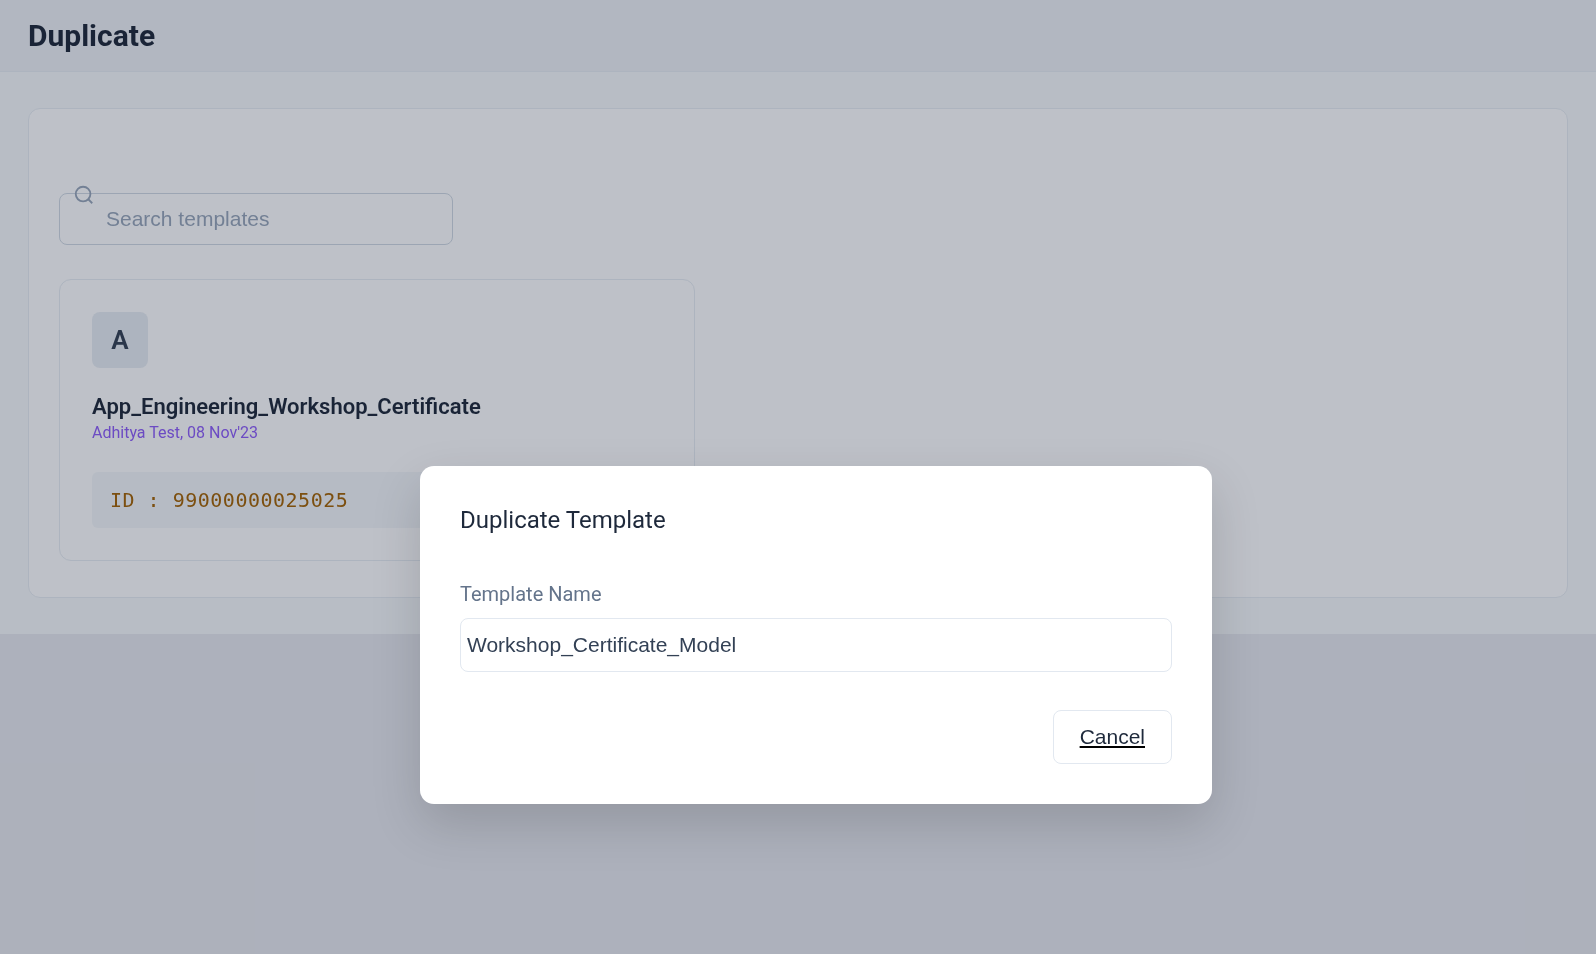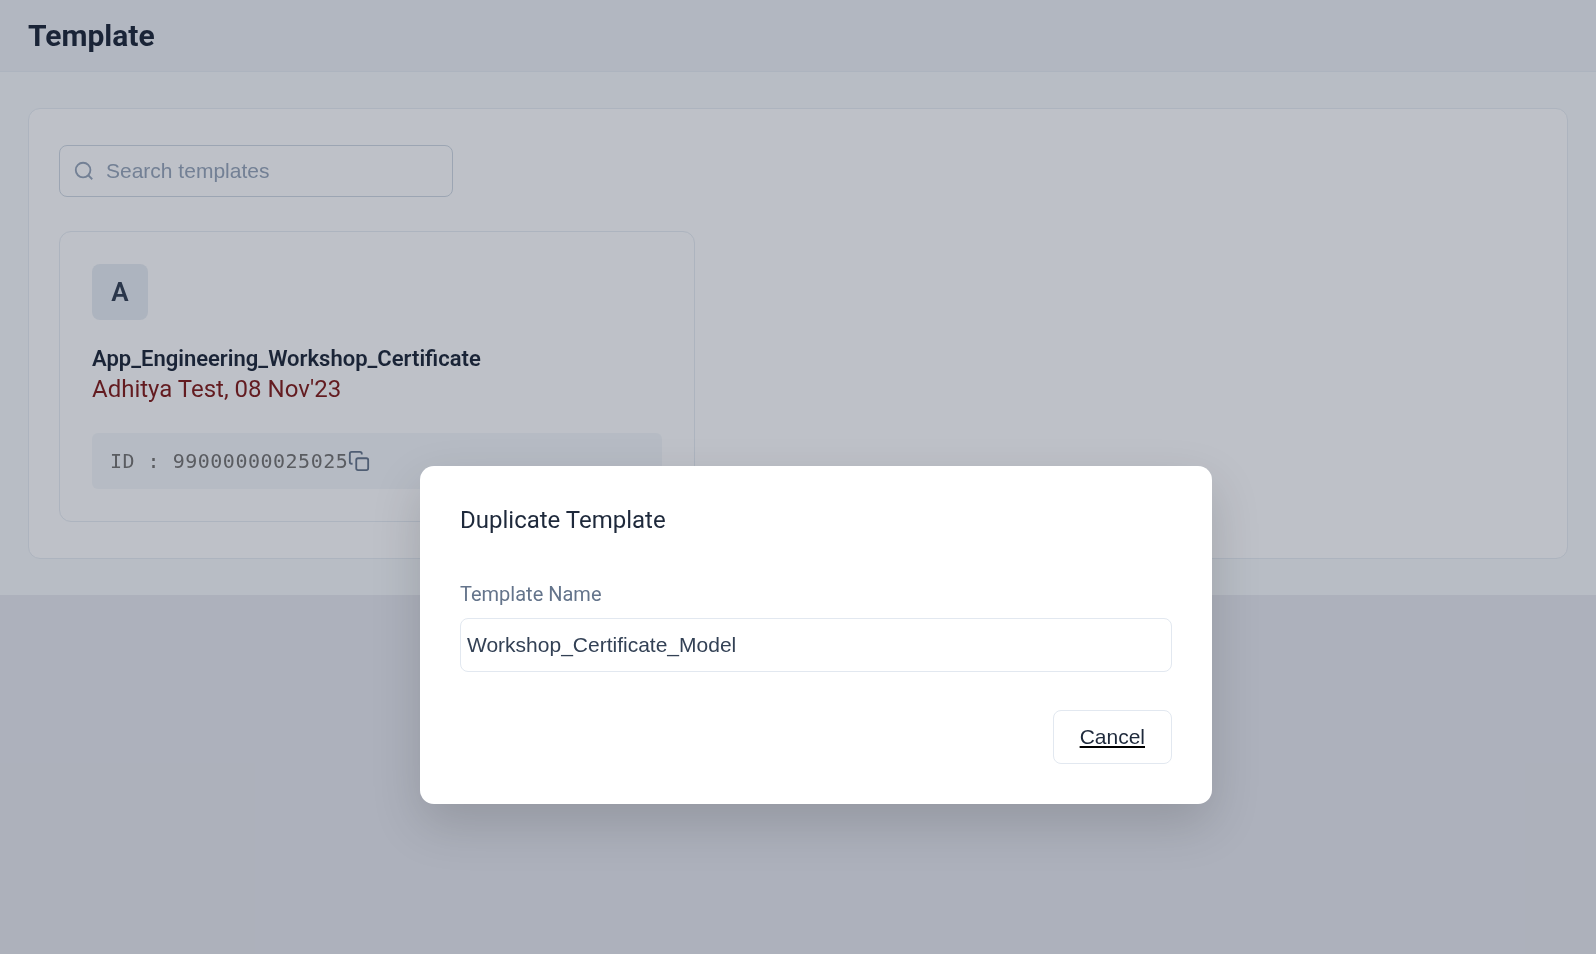--- a/index.html
+++ b/index.html
@@ -53,20 +53,21 @@
     
     .search-input {
       width: 100%;
       height: 52px;
       padding: 0 16px 0 46px;
       border: 1px solid #cbd5e1;
       border-radius: 8px;
       font-size: 21px;
       color: #a21caf;
       background: transparent;
+      margin-top: 48px;
     }
     
     .search-input::placeholder {
       color: #94a3b8;
     }
     
     .search-icon {
       position: absolute;
       left: 14px;
       top: 50%;
@@ -98,34 +99,35 @@
     }
     
     .template-name {
       font-size: 22px;
       font-weight: 600;
       color: #1e293b;
       margin-bottom: 4px;
     }
     
     .template-meta {
-      font-size: 24px;
-      color: #7f1d1d;
+      font-size: 16px;
+      color: #8b5cf6;
       margin-bottom: 30px;
     }
     
     .template-id-row {
       background: #eef2f7;
       border-radius: 6px;
       padding: 16px 18px;
       display: flex;
       align-items: center;
+      justify-content: space-between;
       font-family: 'SF Mono', Monaco, Consolas, monospace;
       font-size: 20px;
-      color: #737373;
+      color: #a16207;
     }
     
     .template-id-text {
       letter-spacing: 0.5px;
     }
     
     .copy-icon {
       width: 22px;
       height: 22px;
       color: #64748b;
@@ -203,21 +205,21 @@
     }
     
     .content-wrap {
       background: #e8ecf3;
     }
   </style>
 </head>
 <body>
 
 <div class="content-wrap">
-  <h1 class="page-title">Template</h1>
+  <h1 class="page-title">Duplicate</h1>
   <hr class="hr-divider">
 
   <div class="main-panel">
     <div class="inner-panel">
 
       <div class="search-container">
         <svg class="search-icon" viewBox="0 0 24 24" fill="none" stroke="currentColor" stroke-width="2">
           <circle cx="11" cy="11" r="8"></circle>
           <line x1="21" y1="21" x2="16.65" y2="16.65"></line>
         </svg>

